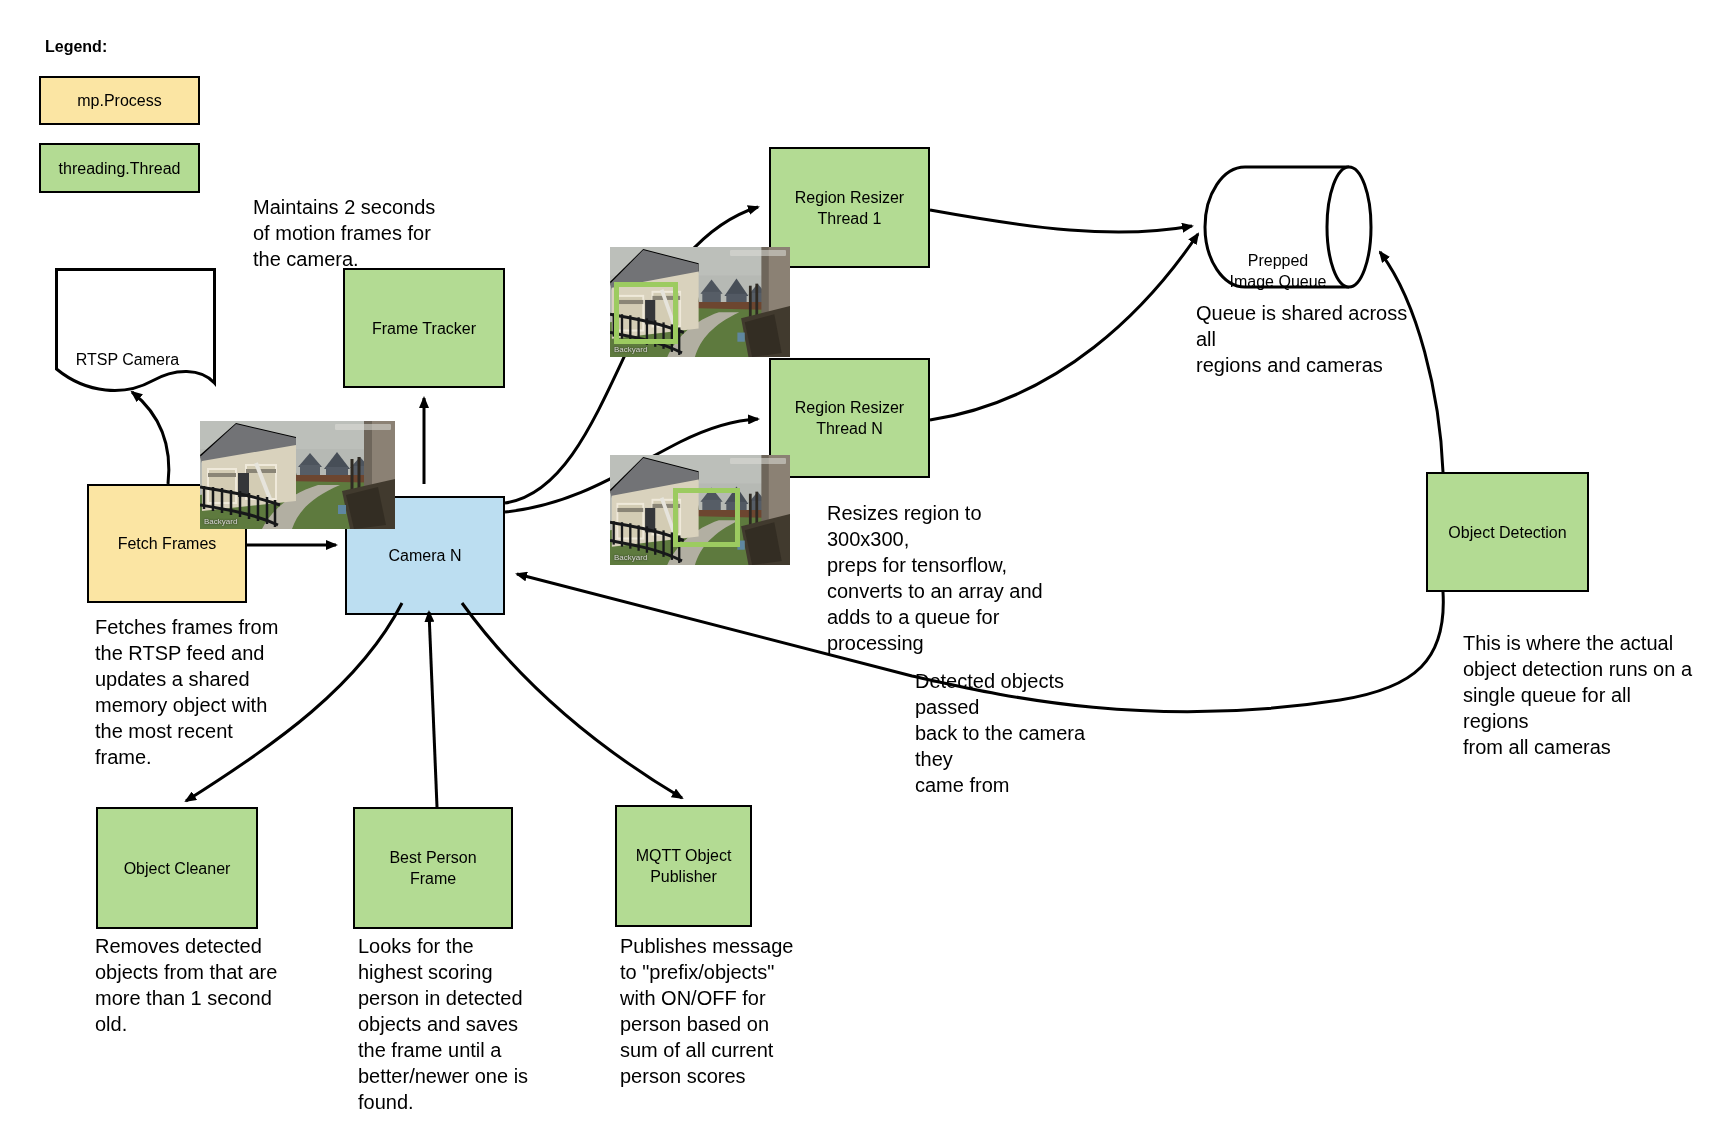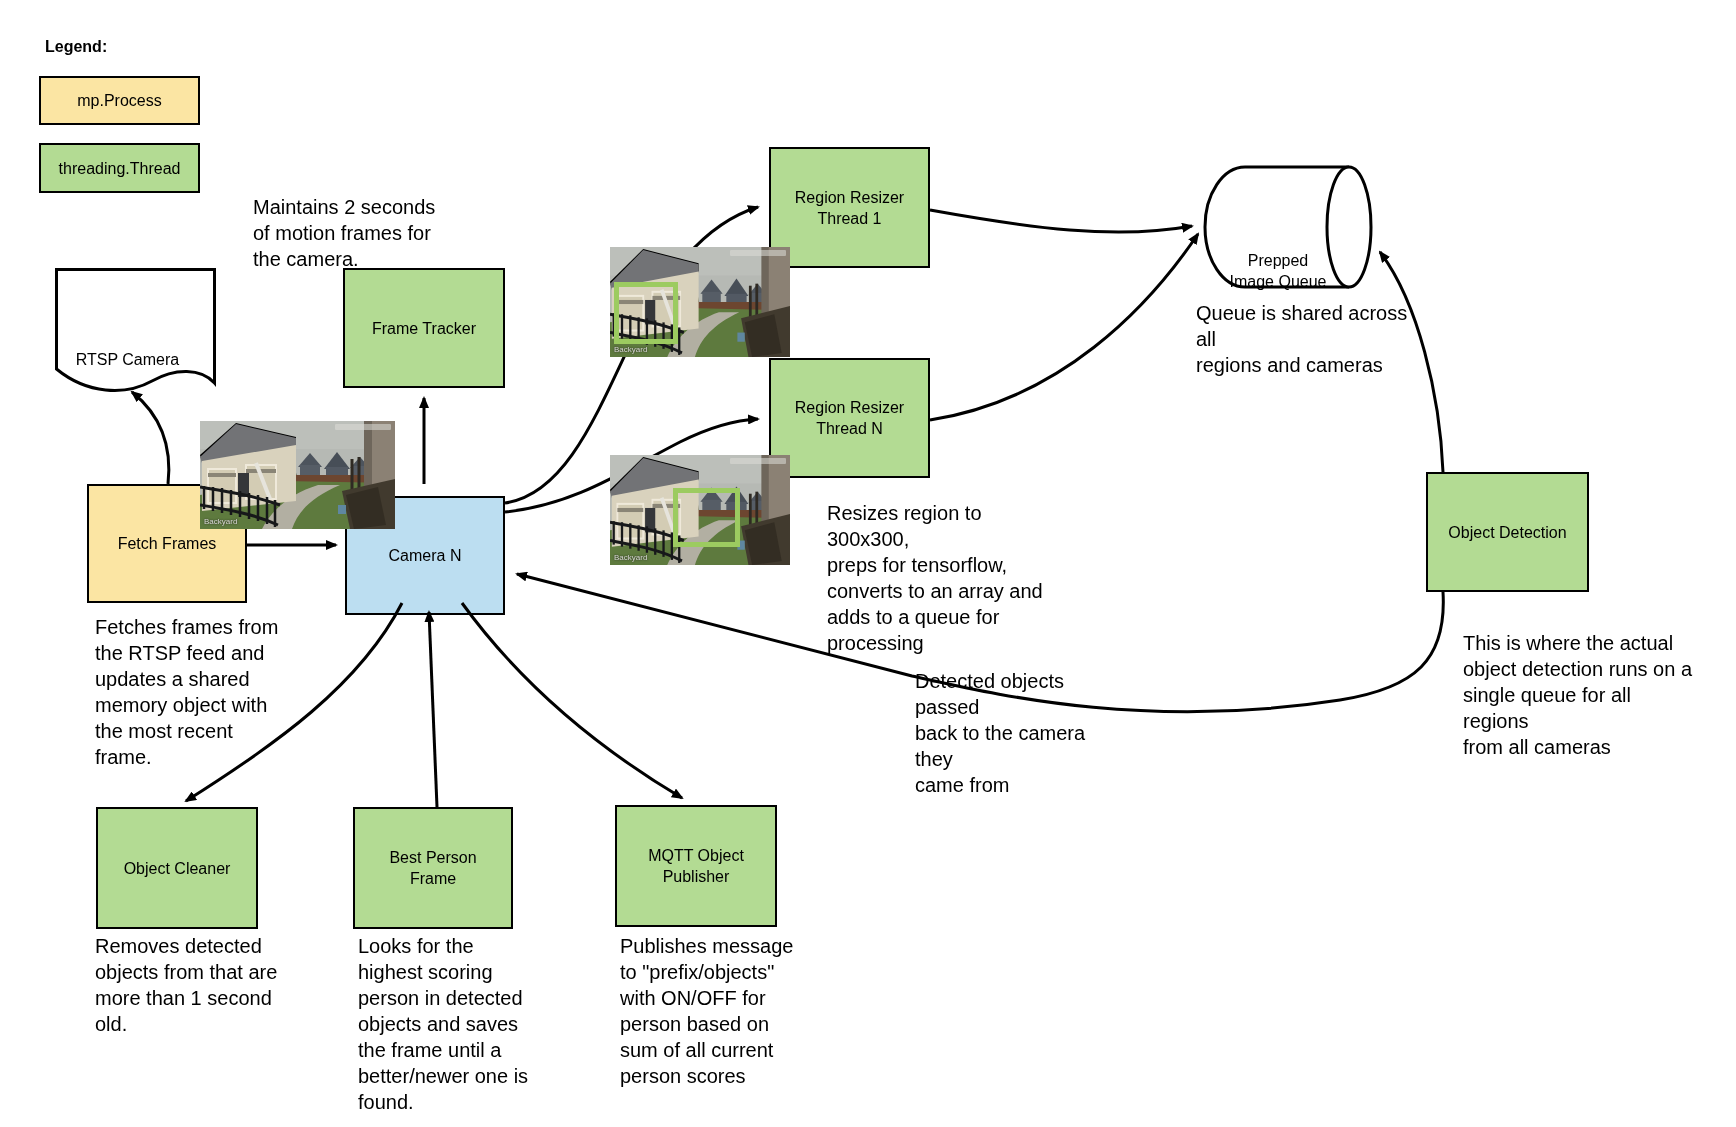--- a/index.html
+++ b/index.html
@@ -76,21 +76,21 @@
 Image Queue</div>
   </div>
 
   <div class="node thread" style="left:1426px;top:472px;width:163px;height:120px;">Object Detection</div>
 
   <div class="node thread" style="left:96px;top:807px;width:162px;height:122px;">Object Cleaner</div>
 
   <div class="node thread" style="left:353px;top:807px;width:160px;height:122px;">Best Person
 Frame</div>
 
-  <div class="node thread" style="left:615px;top:805px;width:162px;height:122px;">MQTT Object
+  <div class="node thread" style="left:615px;top:805px;width:137px;height:122px;">MQTT Object
 Publisher</div>
 
   <div class="ann" style="left:253px;top:194px;width:200px;">Maintains 2 seconds
 of motion frames for
 the camera.</div>
   <div class="ann" style="left:95px;top:614px;width:190px;">Fetches frames from
 the RTSP feed and
 updates a shared
 memory object with
 the most recent

